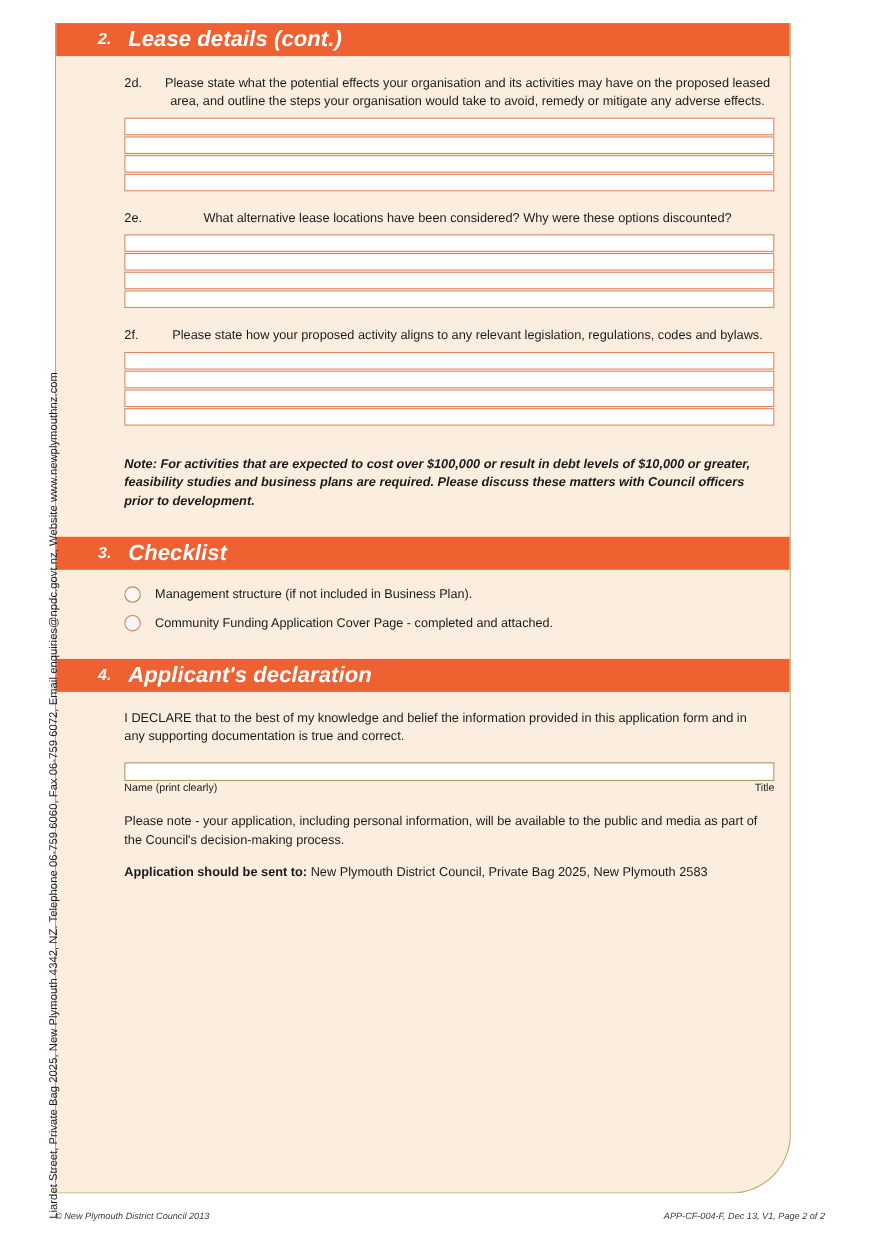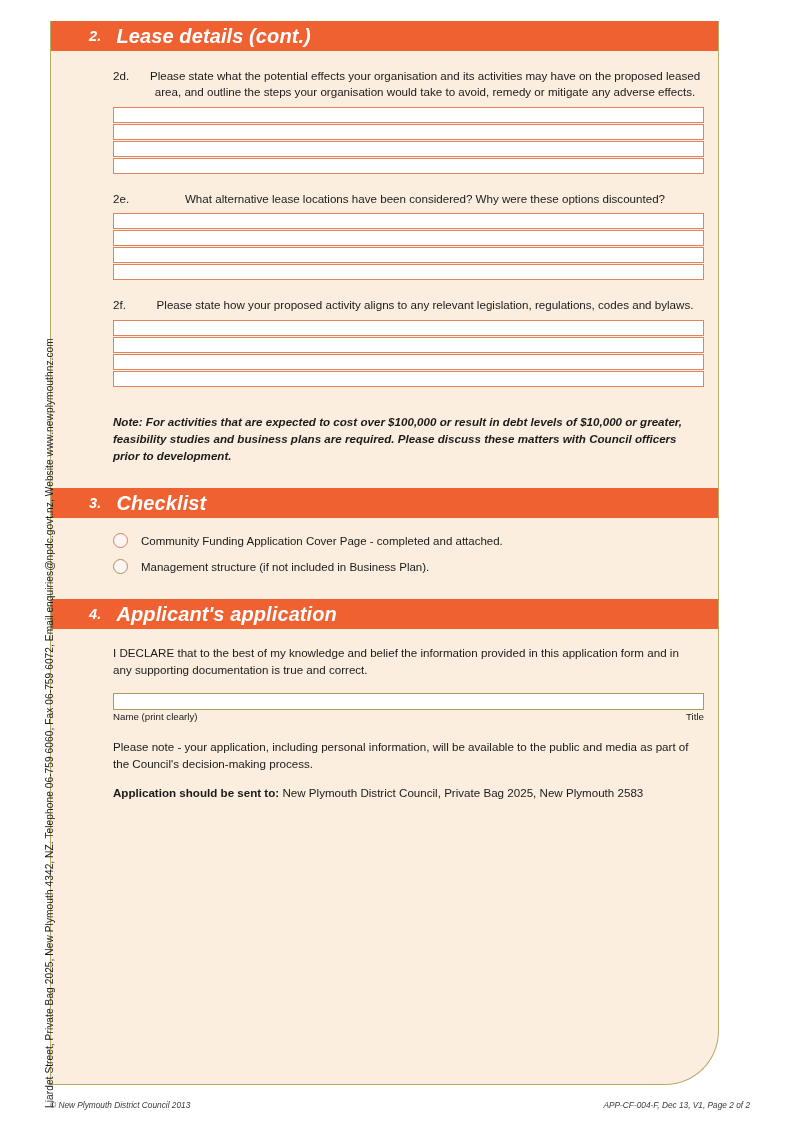--- a/index.html
+++ b/index.html
@@ -244,32 +244,32 @@
     <div class="note">Note:  For activities that are expected to cost over $100,000 or result in debt levels of $10,000 or greater, feasibility studies and business plans are required.  Please discuss these matters with Council officers prior to development.</div>
   </div>
 
   <div class="section-bar">
     <span class="section-num">3.</span>
     <span class="section-title">Checklist</span>
   </div>
 
   <div class="body-pad checklist">
     <div class="check-row">
+      <span class="check-circle c1"></span>
+      <span class="check-label">Management structure (if not included in Business Plan).</span>
+    </div>
+    <div class="check-row">
       <span class="check-circle c0"></span>
       <span class="check-label">Community Funding Application Cover Page - completed and attached.</span>
     </div>
-    <div class="check-row">
-      <span class="check-circle c1"></span>
-      <span class="check-label">Management structure (if not included in Business Plan).</span>
-    </div>
   </div>
 
   <div class="section-bar">
     <span class="section-num">4.</span>
-    <span class="section-title">Applicant's application</span>
+    <span class="section-title">Applicant's declaration</span>
   </div>
 
   <div class="body-pad">
     <div class="declare-text">I DECLARE that to the best of my knowledge and belief the information provided in this application form and in any supporting documentation is true and correct.</div>
 
     <div class="sig-block">
       <div class="sig-field"></div>
       <div class="sig-labels">
         <span>Name (print clearly)</span>
         <span>Title</span>

